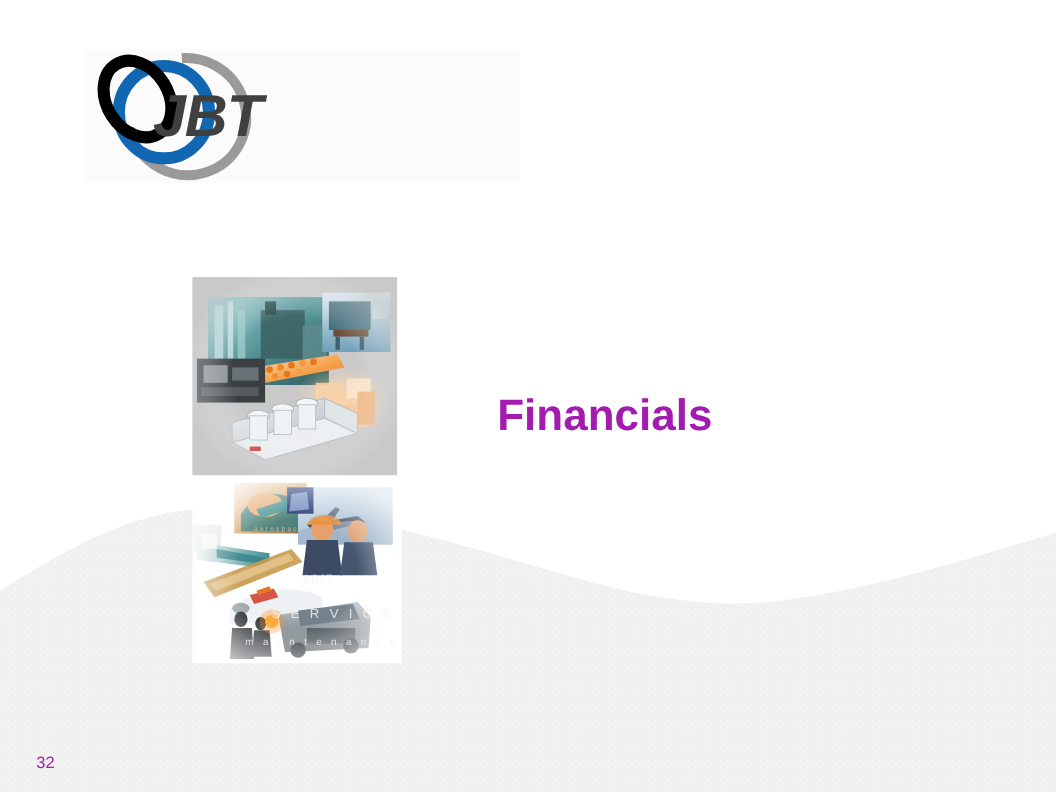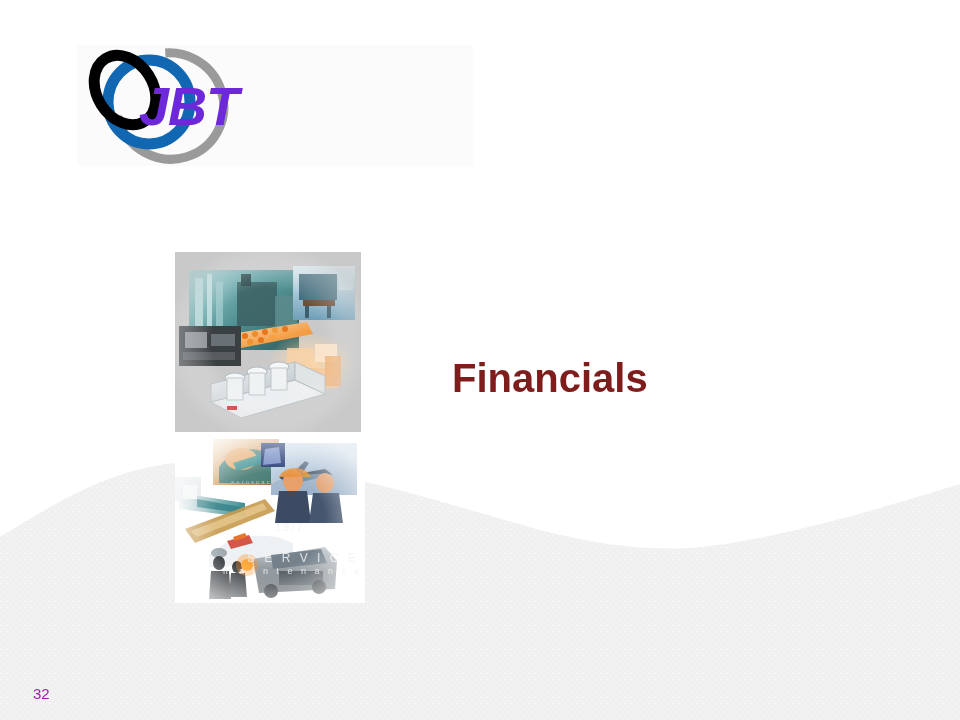--- a/index.html
+++ b/index.html
@@ -52,21 +52,21 @@
     height: 74px;
   }
   .logo-jbt {
     position: absolute;
     left: 0px;
     top: 10px;
     font-size: 54px;
     font-weight: bold;
     font-style: italic;
     letter-spacing: -1px;
-    color: #6d28d9;
+    color: #404040;
     font-family: "Liberation Sans", sans-serif;
     line-height: 1;
     white-space: nowrap;
   }
   .logo-corp {
     position: absolute;
     left: 177px;
     top: 4px;
     font-size: 50px;
     font-weight: 300;
@@ -110,40 +110,40 @@
     margin-top: 44px;
   }
   .cap-247 {
     left: 100px;
     top: 84px;
     font-size: 11px;
     letter-spacing: 2px;
   }
   .cap-maint {
     left: 48px;
-    top: 129px;
+    top: 141px;
     font-size: 9px;
     letter-spacing: 3px;
   }
   .cap-aero {
     left: 56px;
     top: 42px;
     font-size: 6px;
     letter-spacing: 2px;
     color: #d8c9b8;
   }
 
   
   .title {
     position: absolute;
     left: 452px;
     top: 358px;
     font-size: 40px;
     font-weight: bold;
-    color: #7f1d1d;
+    color: #a21caf;
     font-family: "Liberation Sans", sans-serif;
     line-height: 1;
     letter-spacing: 0px;
     white-space: nowrap;
   }
 
   
   .page-number {
     position: absolute;
     left: 33px;

